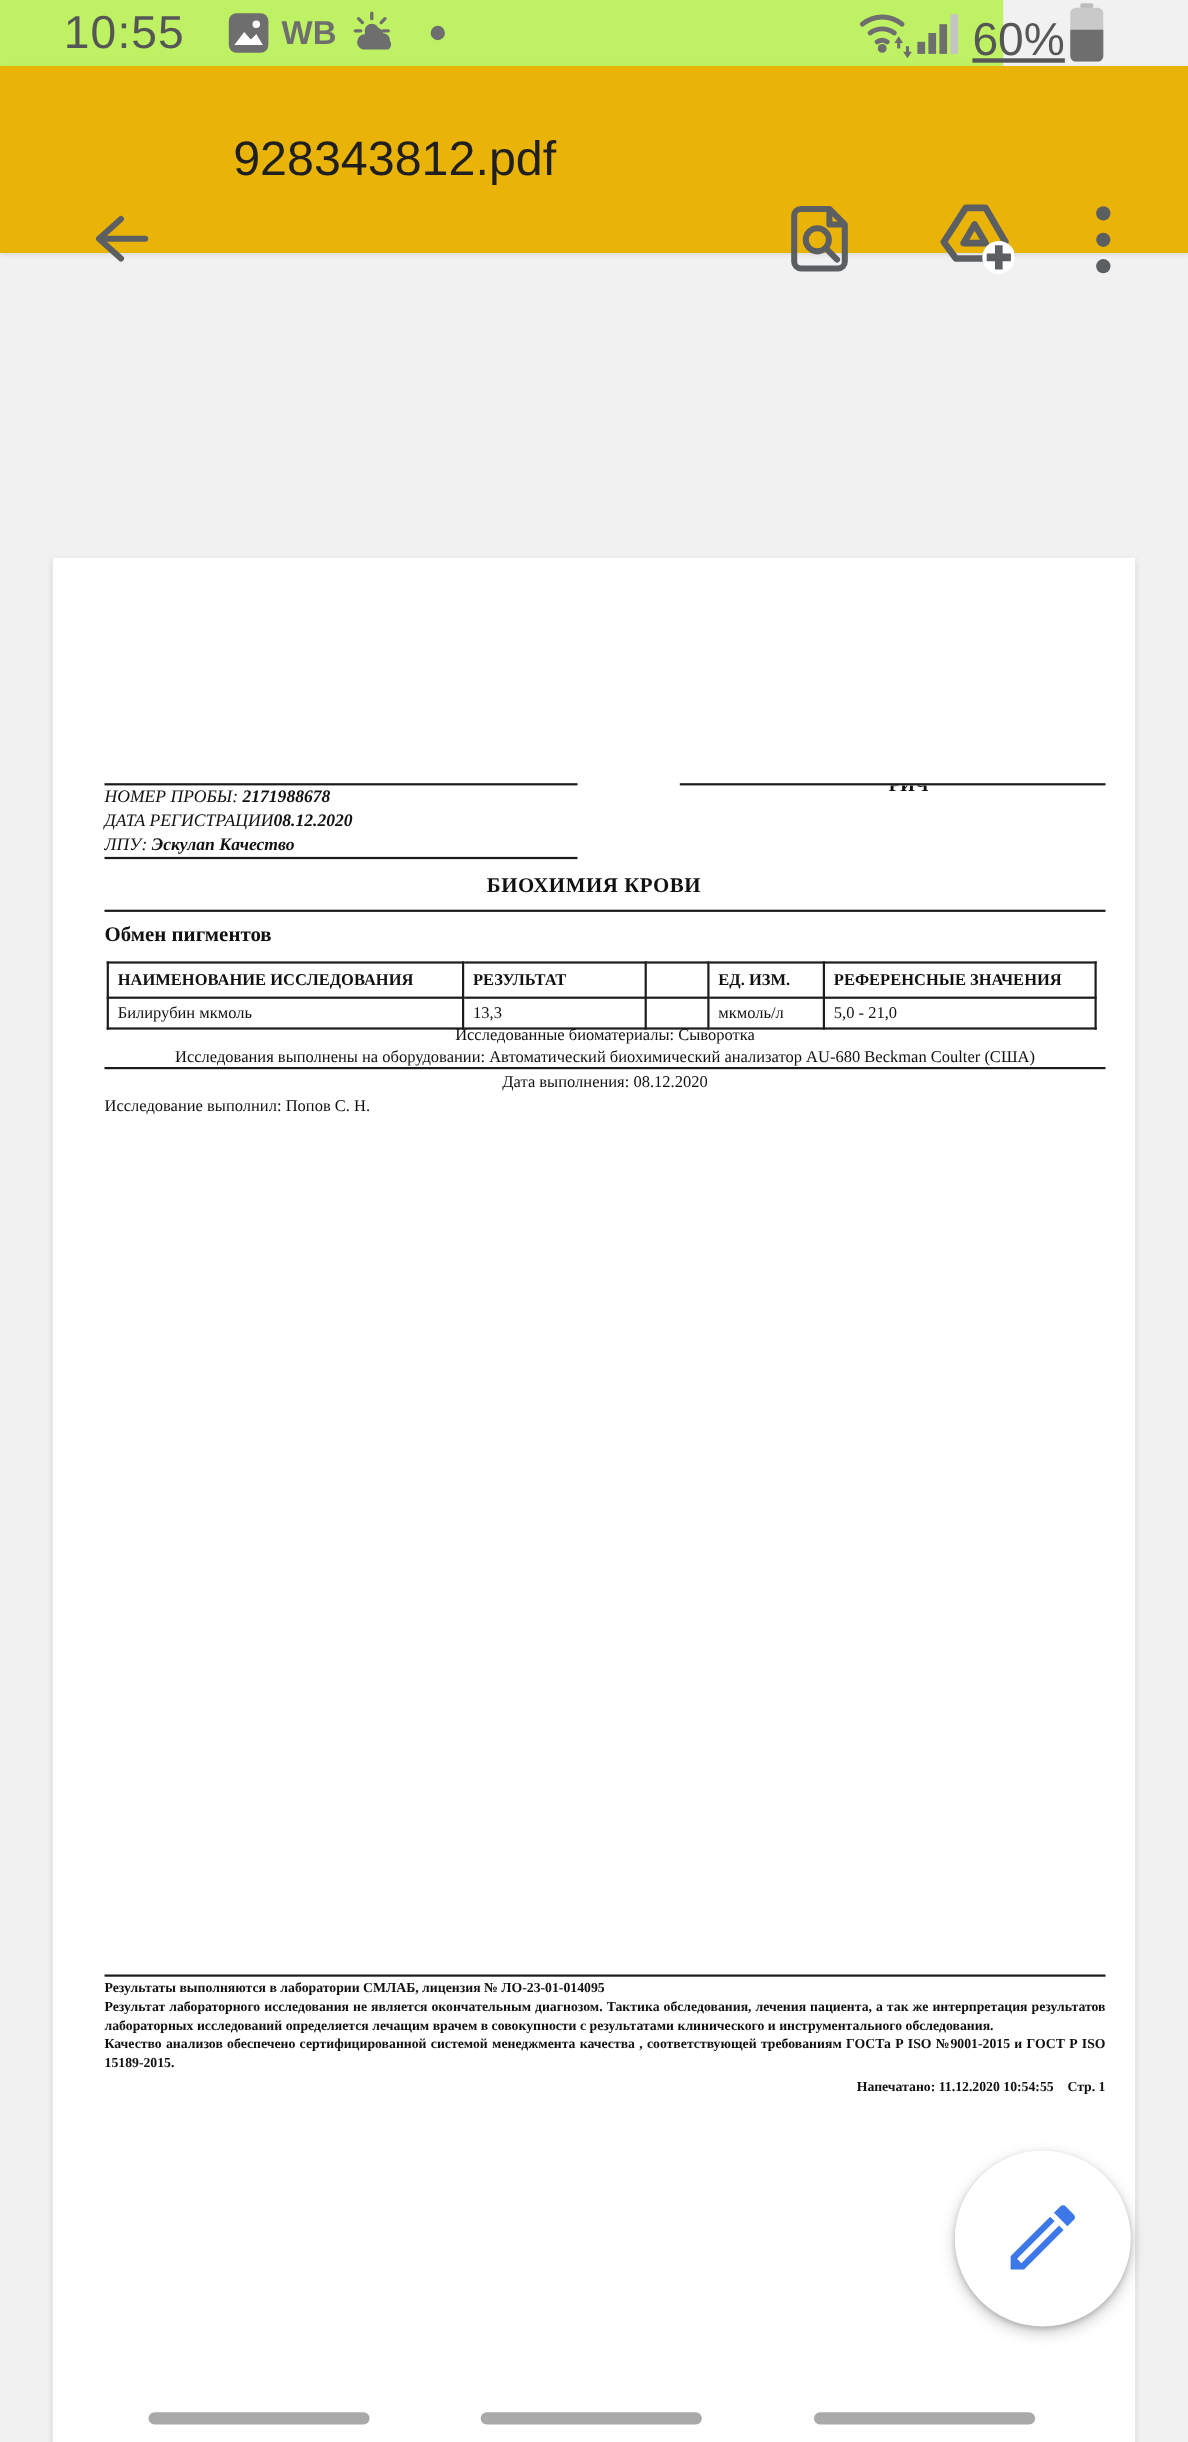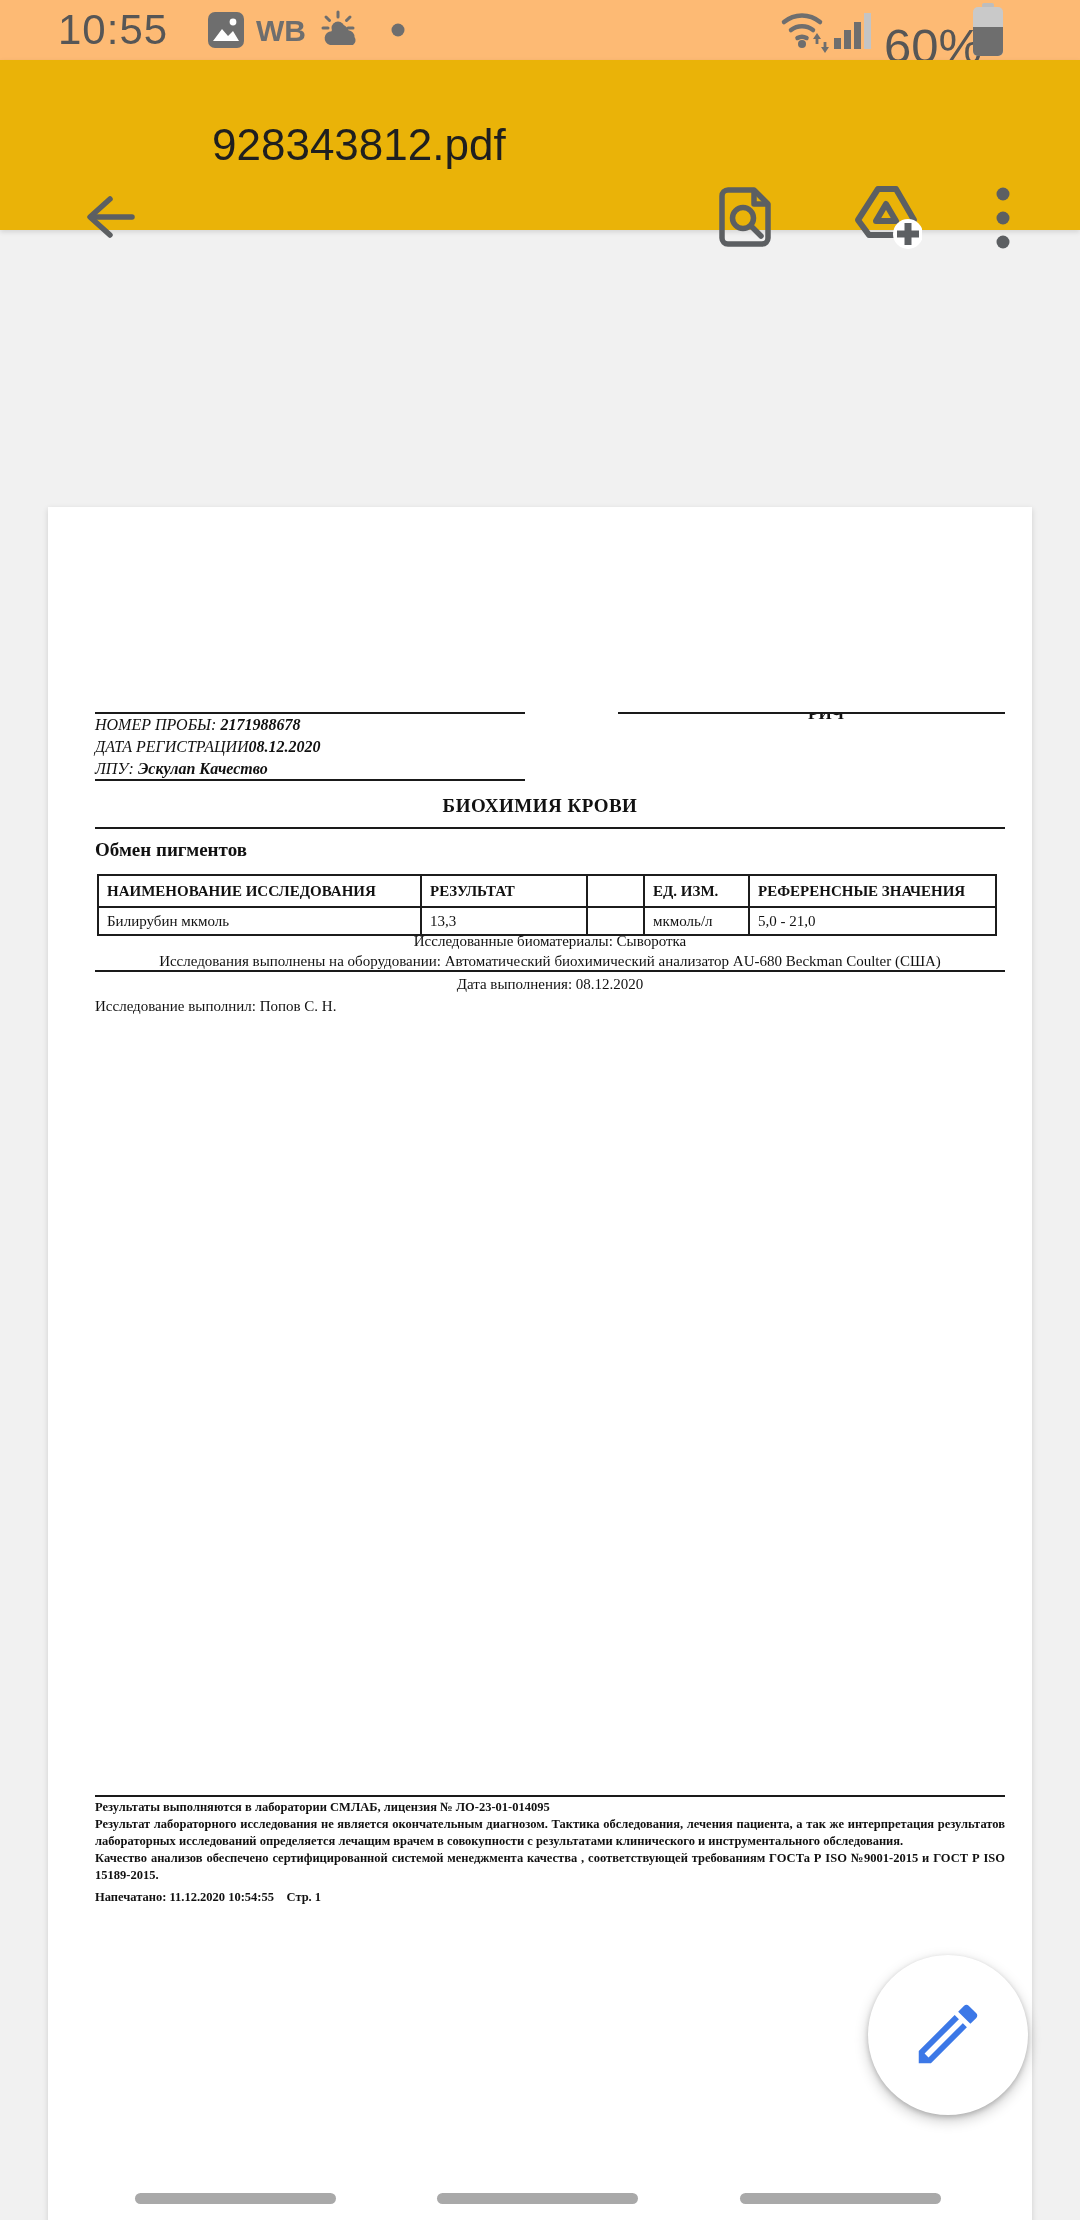--- a/index.html
+++ b/index.html
@@ -2,28 +2,28 @@
 <html style="--accent: #3c78e7; --icon: #5c5f62; --time_text: #565656; --title_text: #1f1f1f; --app_bg: #f1f1f1; --page_text: #111111; --pill: #a9a9a9;"><head>
 <meta charset="utf-8">
 <style>
   html,body{margin:0;padding:0;}
   body{
     width:1080px;height:2220px;position:relative;overflow:hidden;
     background:var(--app_bg,#f1f1f1);
     font-family:"Liberation Sans", sans-serif;
   }
   
-  .statusbar{position:absolute;top:0;left:0;width:1080px;height:60px;background:#fdba74;}
+  .statusbar{position:absolute;top:0;left:0;width:912px;height:60px;background:#bef264;}
   .statusbar .time{position:absolute;left:58px;top:0;height:60px;line-height:60px;
     font-size:42px;color:var(--time_text,#565656);letter-spacing:1px;}
   .sb-ic{position:absolute;top:0;height:60px;display:flex;align-items:center;}
   .carrier{position:absolute;left:256px;top:0;height:60px;line-height:62px;
     font-size:30px;font-weight:bold;color:#6e6e6e;}
-  .battery-pct{position:absolute;left:884px;top:16px;height:60px;line-height:60px;
-    font-size:49px;color:var(--time_text,#565656);}
+  .battery-pct{position:absolute;left:884px;top:6px;height:60px;line-height:60px;
+    font-size:42px;color:var(--time_text,#565656);text-decoration:underline;}
   
   .appbar{position:absolute;top:60px;left:0;width:1080px;height:170px;background:#eab308;
     box-shadow:0 2px 5px rgba(0,0,0,.12);z-index:5;}
   .appbar .title{position:absolute;left:212px;top:0;height:170px;line-height:170px;
     font-size:44px;color:var(--title_text,#1f1f1f);}
   .iconbtn{position:absolute;background:none;border:none;padding:0;cursor:pointer;}
   
   .content{position:absolute;top:230px;left:0;width:1080px;height:1990px;background:var(--app_bg,#f1f1f1);}
   .page{position:absolute;left:48px;top:277px;width:984px;height:1756px;background:#fff;
     box-shadow:0 2px 6px rgba(0,0,0,.14);
@@ -39,21 +39,21 @@
   .section-title{position:absolute;left:47px;top:332px;font-size:19px;font-weight:bold;}
   table.results{position:absolute;left:49px;top:367px;border-collapse:collapse;
     table-layout:fixed;width:898px;font-size:15px;}
   table.results td{border:2px solid #1c1c1c;padding:2px 8px;overflow:hidden;white-space:nowrap;}
   table.results tr.hd td{font-weight:bold;height:26px;}
   table.results tr.rw td{height:22px;}
   .rnote{position:absolute;left:47px;width:910px;font-size:15px;line-height:20px;text-align:center;white-space:nowrap;}
   .lnote{position:absolute;left:47px;width:910px;font-size:15px;line-height:20px;text-align:left;}
   .footer{position:absolute;left:47px;top:1292px;width:910px;font-size:12.5px;line-height:17px;font-weight:bold;}
   .footer .just{text-align:justify;}
-  .footer .printed{white-space:pre;margin-top:5px;}
+  .footer .printed{text-align:right;white-space:pre;margin-top:5px;}
   
   .fab{position:absolute;left:868px;top:1955px;width:160px;height:160px;border-radius:50%;
     background:#fff;border:none;box-shadow:0 5px 14px rgba(0,0,0,.22),0 2px 5px rgba(0,0,0,.18);
     display:flex;align-items:center;justify-content:center;cursor:pointer;z-index:6;}
   
   .pill{position:absolute;top:2193px;width:201px;height:11px;border-radius:6px;background:var(--pill,#a9a9a9);}
 </style>
 </head>
 <body>
 

